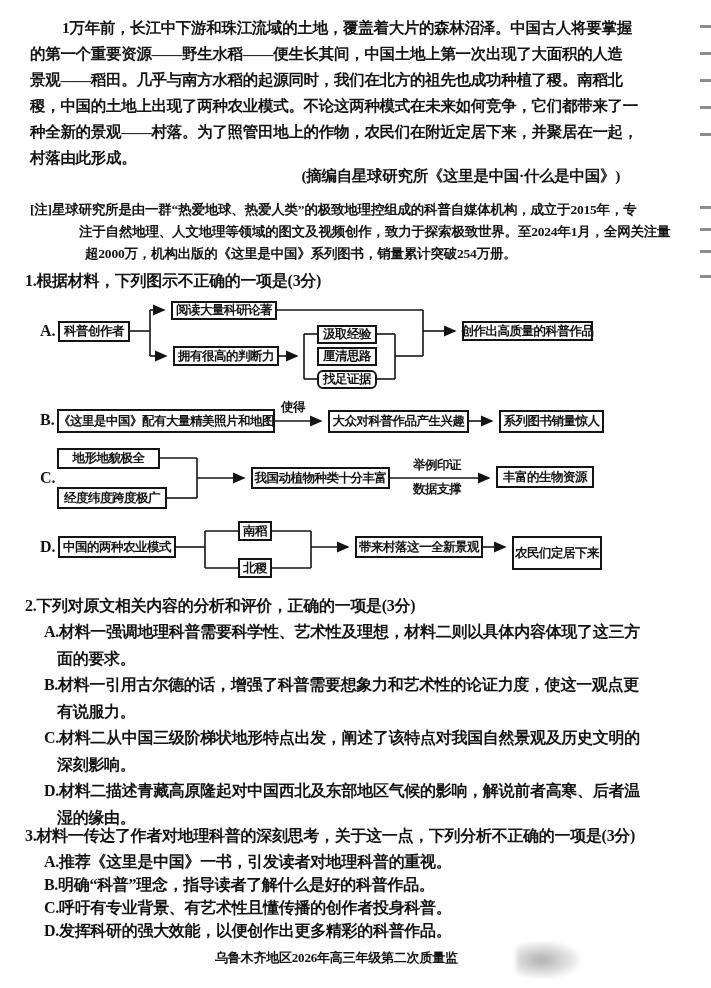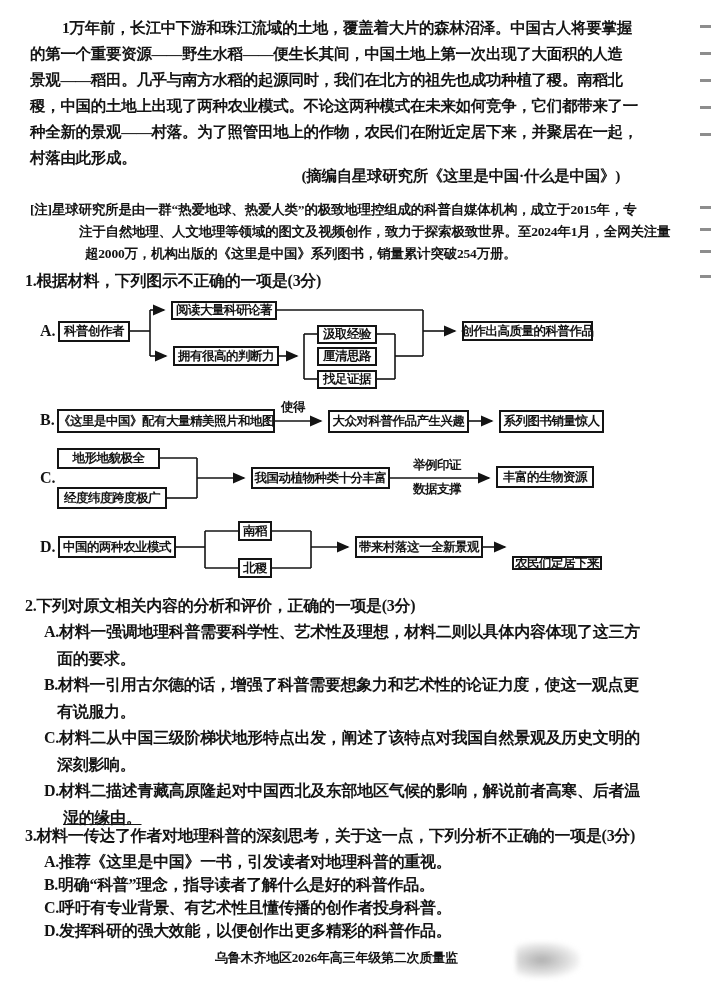--- a/index.html
+++ b/index.html
@@ -92,21 +92,21 @@
       <path d="M483,547 H505" marker-end="url(#ah)"></path>
     </g>
   </svg>
 
   <div class="fclabel" style="left:40px; top:322px;">A.</div>
   <div class="fcbox" style="left:58px;  top:321px; width:72px;  height:21px;">科普创作者</div>
   <div class="fcbox" style="left:171px; top:301px; width:106px; height:19px;">阅读大量科研论著</div>
   <div class="fcbox" style="left:173px; top:346px; width:106px; height:20px;">拥有很高的判断力</div>
   <div class="fcbox" style="left:317px; top:325px; width:60px;  height:19px;">汲取经验</div>
   <div class="fcbox" style="left:317px; top:347px; width:60px;  height:19px;">厘清思路</div>
-  <div class="fcbox" style="left:317px; top:370px; width:60px;  height:19px;">找足证据</div>
+  <div class="fcbox" style="left:317px; top:370px; width:60px;  height:19px;border-radius:6px;">找足证据</div>
   <div class="fcbox" style="left:462px; top:321px; width:131px; height:20px;">创作出高质量的科普作品</div>
 
   <div class="fclabel" style="left:40px; top:411px;">B.</div>
   <div class="fcbox" style="left:57px;  top:409px; width:218px; height:24px;">《这里是中国》配有大量精美照片和地图</div>
   <div class="arrlab" style="left:281px; top:399px;">使得</div>
   <div class="fcbox" style="left:328px; top:410px; width:141px; height:23px;">大众对科普作品产生兴趣</div>
   <div class="fcbox" style="left:499px; top:410px; width:105px; height:23px;">系列图书销量惊人</div>
 
   <div class="fclabel" style="left:40px; top:469px;">C.</div>
   <div class="fcbox" style="left:57px;  top:448px; width:103px; height:21px;">地形地貌极全</div>
@@ -114,31 +114,31 @@
   <div class="fcbox" style="left:251px; top:467px; width:139px; height:22px;">我国动植物种类十分丰富</div>
   <div class="arrlab" style="left:413px; top:457px;">举例印证</div>
   <div class="arrlab" style="left:413px; top:481px;">数据支撑</div>
   <div class="fcbox" style="left:496px; top:466px; width:98px;  height:22px;">丰富的生物资源</div>
 
   <div class="fclabel" style="left:40px; top:538px;">D.</div>
   <div class="fcbox" style="left:58px;  top:536px; width:118px; height:22px;">中国的两种农业模式</div>
   <div class="fcbox" style="left:238px; top:521px; width:34px;  height:20px;">南稻</div>
   <div class="fcbox" style="left:238px; top:558px; width:34px;  height:20px;">北稷</div>
   <div class="fcbox" style="left:355px; top:536px; width:128px; height:22px;">带来村落这一全新景观</div>
-  <div class="fcbox" style="left:512px; top:556px; width:90px;  height:14px;">农民们定居下来</div>
+  <div class="fcbox" style="left:512px; top:536px; width:90px;  height:34px;">农民们定居下来</div>
 
   <div class="txt stem" style="left:25px; top:596px;">2.下列对原文相关内容的分析和评价，正确的一项是(3分)</div>
   <div class="txt opt" style="left:44px; top:622px;">A.材料一强调地理科普需要科学性、艺术性及理想，材料二则以具体内容体现了这三方</div>
   <div class="txt opt" style="left:57px; top:649px;">面的要求。</div>
   <div class="txt opt" style="left:44px; top:675px;">B.材料一引用古尔德的话，增强了科普需要想象力和艺术性的论证力度，使这一观点更</div>
   <div class="txt opt" style="left:57px; top:702px;">有说服力。</div>
   <div class="txt opt" style="left:44px; top:728px;">C.材料二从中国三级阶梯状地形特点出发，阐述了该特点对我国自然景观及历史文明的</div>
   <div class="txt opt" style="left:57px; top:755px;">深刻影响。</div>
   <div class="txt opt" style="left:44px; top:781px;">D.材料二描述青藏高原隆起对中国西北及东部地区气候的影响，解说前者高寒、后者温</div>
-  <div class="txt opt" style="left:63px; top:808px;text-decoration:underline;">湿的缘由。</div>
+  <div class="txt opt" style="left:57px; top:808px;">湿的缘由。</div>
 
   <div class="txt stem" style="left:25px; top:826px;">3.材料一传达了作者对地理科普的深刻思考，关于这一点，下列分析不正确的一项是(3分)</div>
   <div class="txt opt" style="left:44px; top:852px;">A.推荐《这里是中国》一书，引发读者对地理科普的重视。</div>
   <div class="txt opt" style="left:44px; top:875px;">B.明确“科普”理念，指导读者了解什么是好的科普作品。</div>
   <div class="txt opt" style="left:44px; top:898px;">C.呼吁有专业背景、有艺术性且懂传播的创作者投身科普。</div>
   <div class="txt opt" style="left:44px; top:921px;">D.发挥科研的强大效能，以便创作出更多精彩的科普作品。</div>
 
   <div class="txt footer" style="left:215px; top:950px;">乌鲁木齐地区2026年高三年级第二次质量监</div>
   <div class="smudge"></div>
 

